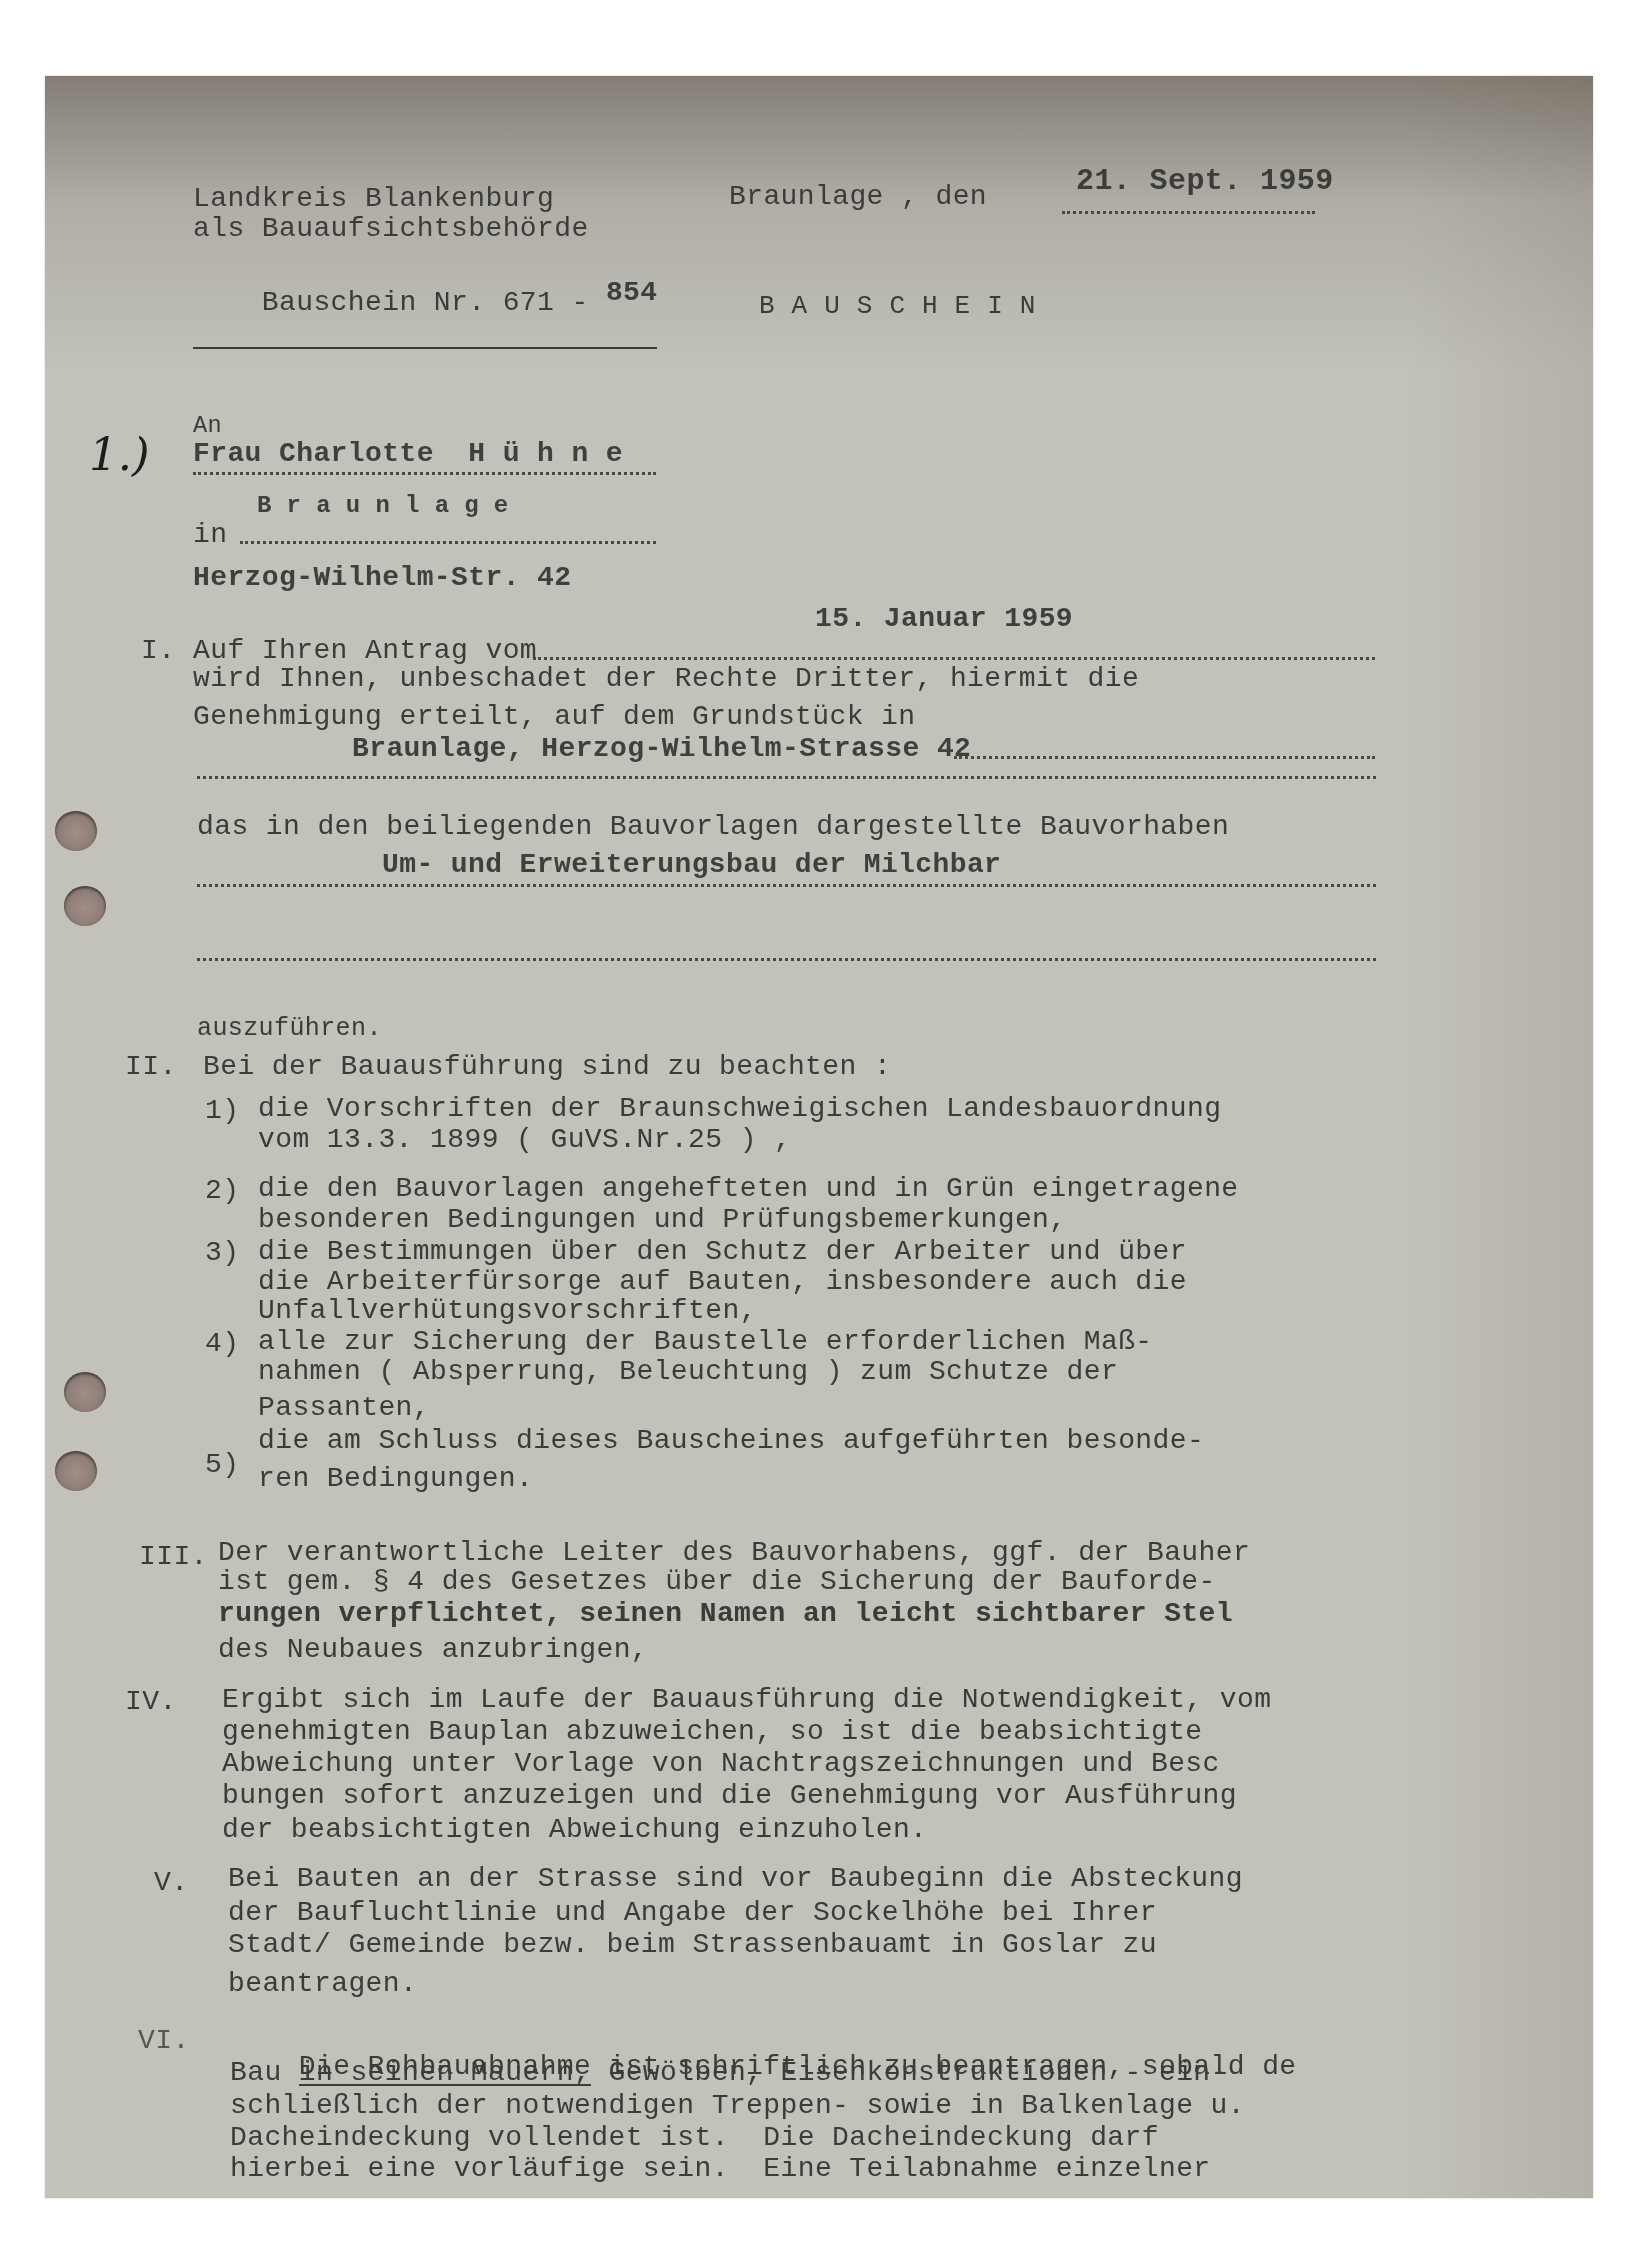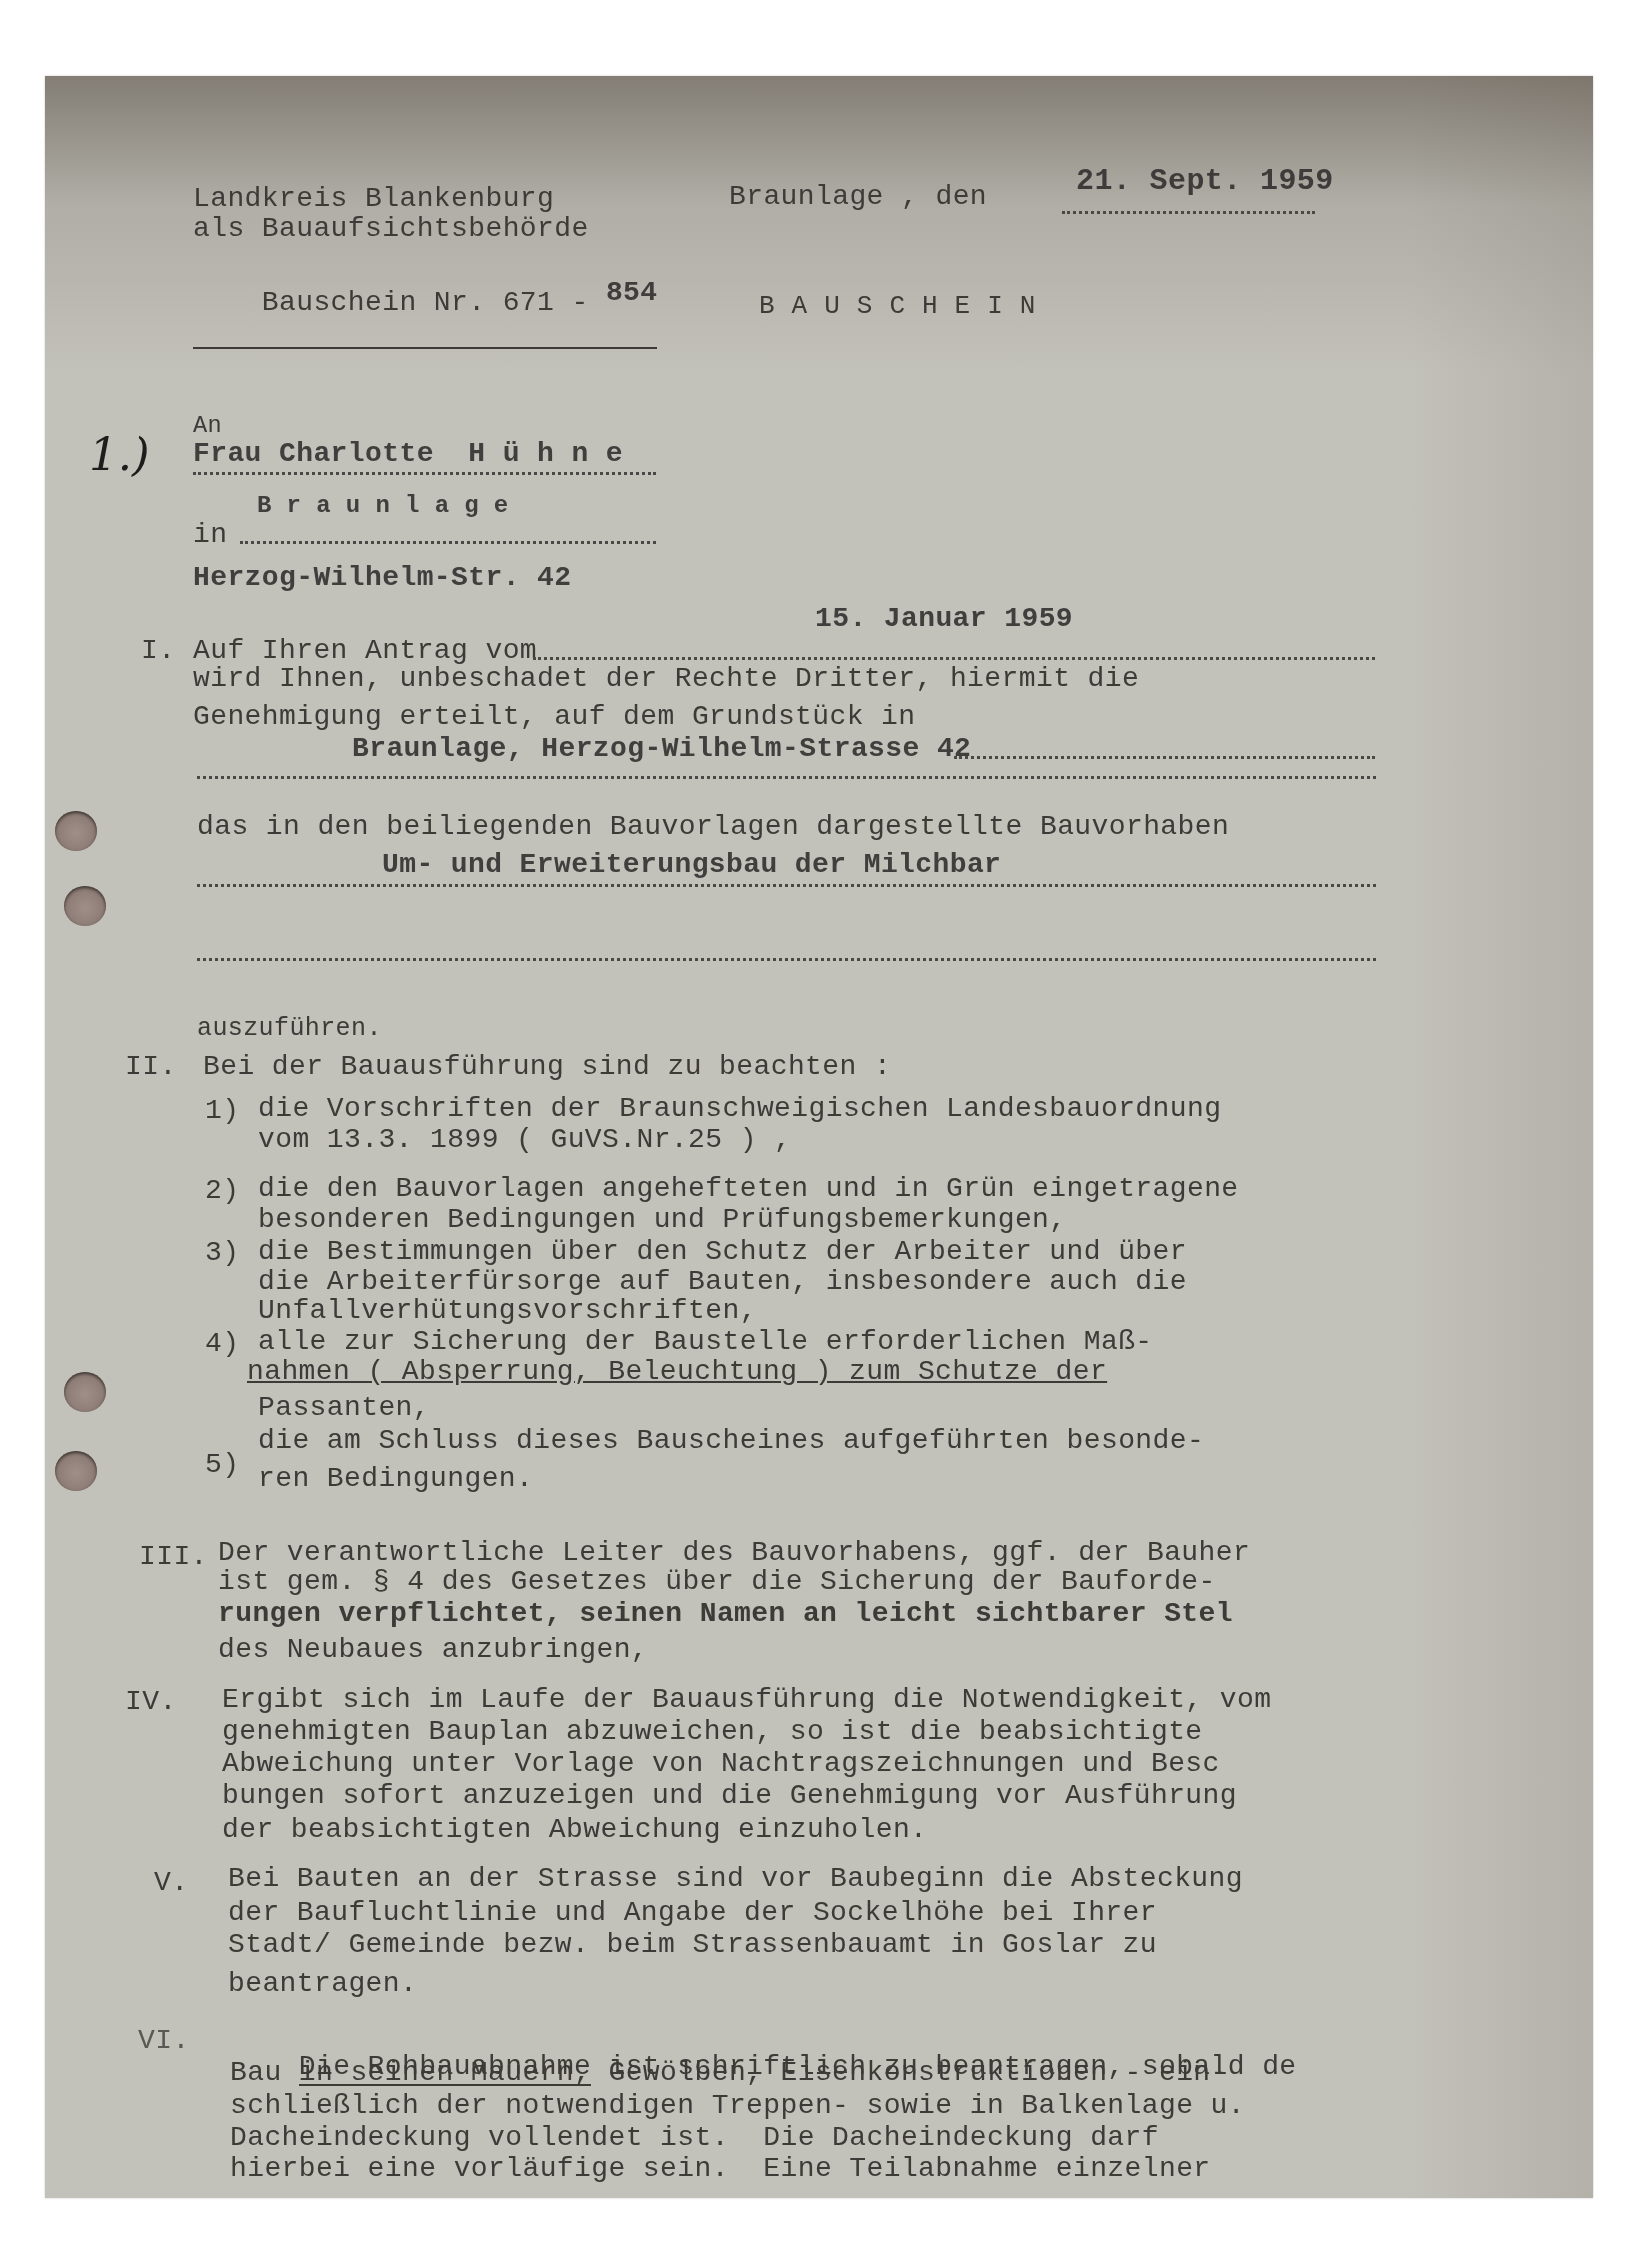--- a/index.html
+++ b/index.html
@@ -117,21 +117,21 @@
   <div class="t" style="left:213px; top:1099px;">die den Bauvorlagen angehefteten und in Grün eingetragene</div>
   <div class="t" style="left:213px; top:1130px;text-align:center;">besonderen Bedingungen und Prüfungsbemerkungen,</div>
 
   <div class="t" style="left:160px; top:1163px;">3)</div>
   <div class="t" style="left:213px; top:1162px;">die Bestimmungen über den Schutz der Arbeiter und über</div>
   <div class="t" style="left:213px; top:1192px;">die Arbeiterfürsorge auf Bauten, insbesondere auch die</div>
   <div class="t" style="left:213px; top:1221px;">Unfallverhütungsvorschriften,</div>
 
   <div class="t" style="left:160px; top:1254px;">4)</div>
   <div class="t" style="left:213px; top:1252px;">alle zur Sicherung der Baustelle erforderlichen Maß-</div>
-  <div class="t" style="left:202px; top:1282px;text-decoration:underline;">nahmen ( Absperrung, Beleuchtung ) zum Schutze der</div>
+  <div class="t" style="left:213px; top:1282px;">nahmen ( Absperrung, Beleuchtung ) zum Schutze der</div>
   <div class="t" style="left:213px; top:1318px;">Passanten,</div>
 
   <div class="t" style="left:160px; top:1375px;">5)</div>
   <div class="t" style="left:213px; top:1351px;">die am Schluss dieses Bauscheines aufgeführten besonde-</div>
   <div class="t" style="left:213px; top:1389px;">ren Bedingungen.</div>
 
   <div class="t" style="left:94px; top:1467px;">III.</div>
   <div class="t" style="left:173px; top:1463px;">Der verantwortliche Leiter des Bauvorhabens, ggf. der Bauher</div>
   <div class="t" style="left:173px; top:1492px;">ist gem. § 4 des Gesetzes über die Sicherung der Bauforde-</div>
   <div class="t" style="left:173px; top:1524px;font-weight:bold;">rungen verpflichtet, seinen Namen an leicht sichtbarer Stel</div>

